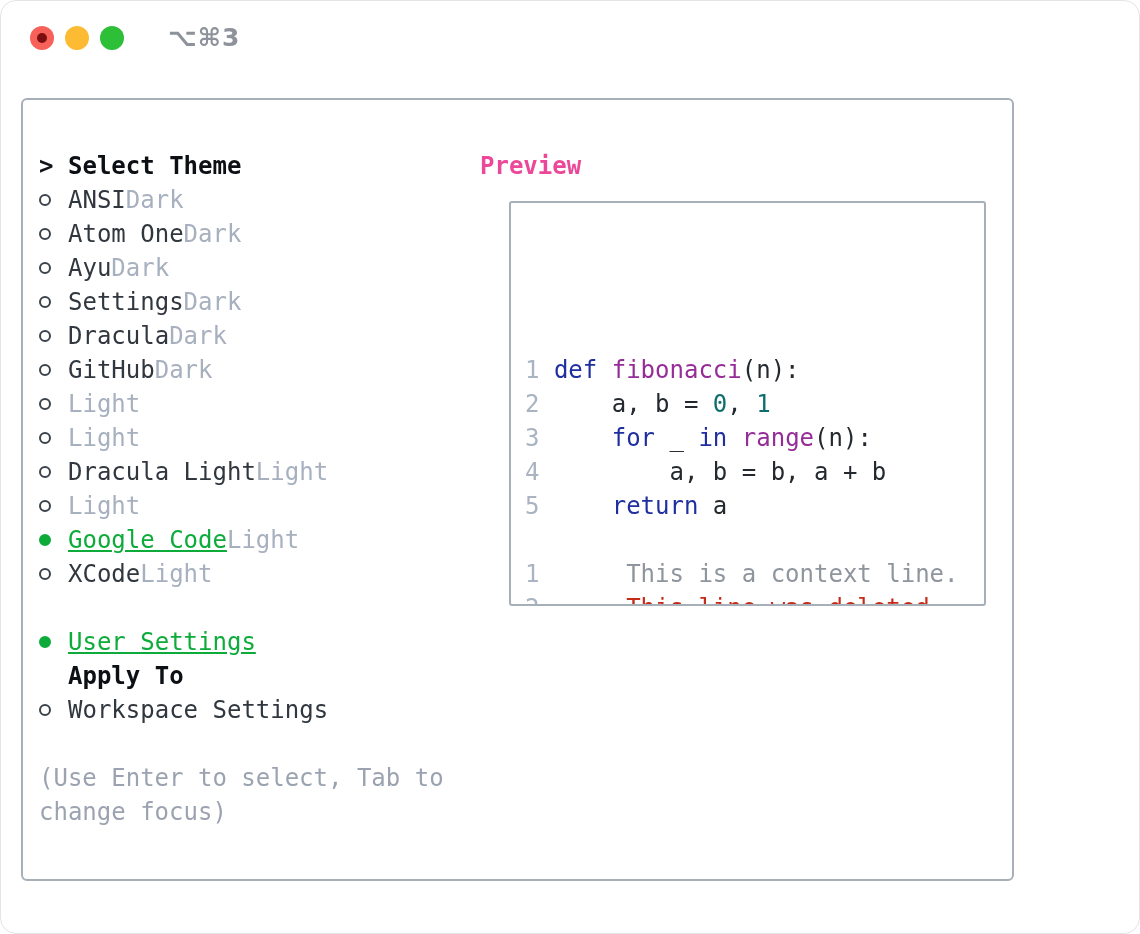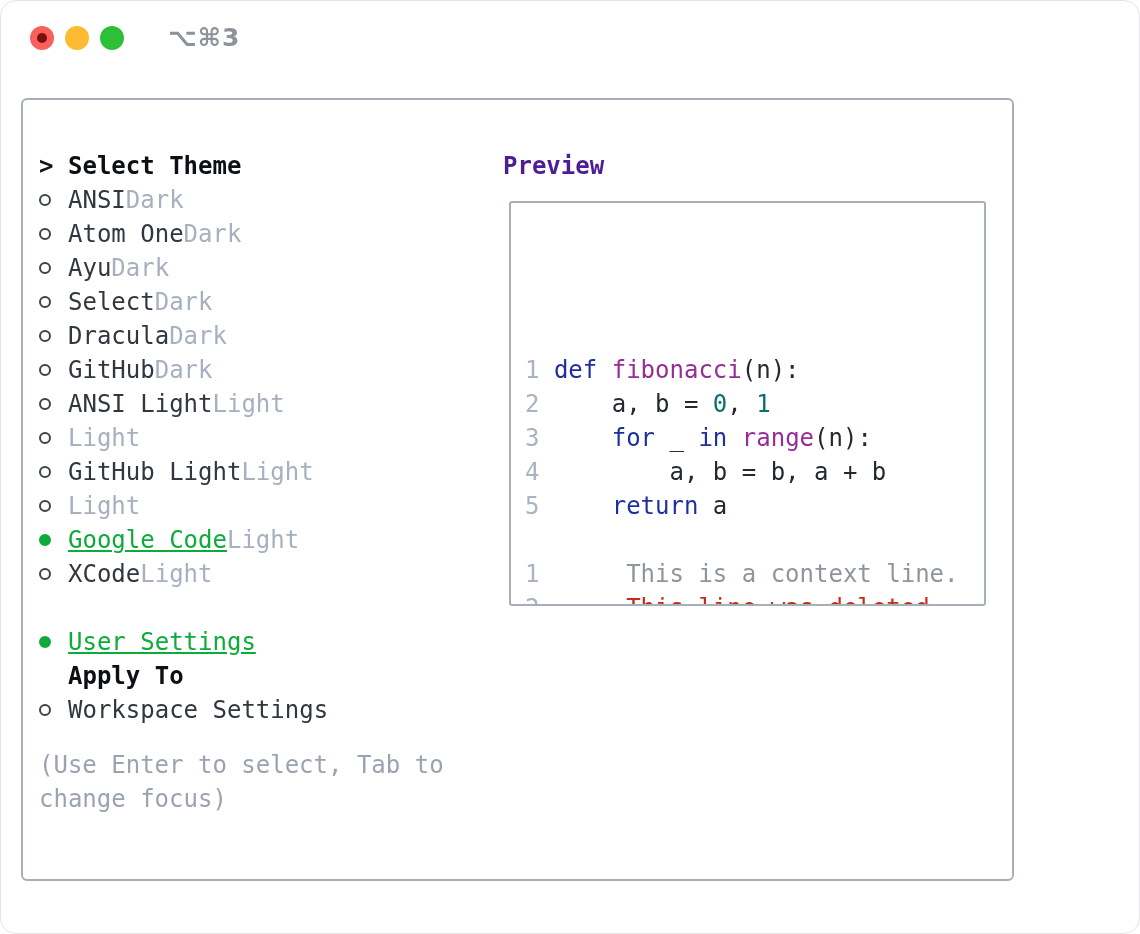--- a/index.html
+++ b/index.html
@@ -46,28 +46,28 @@
     display:inline-block; width:12px; height:12px;
     border:2px solid #3c434b; border-radius:50%;
   }
   .circle.sel { border-color:var(--green-sel); background:var(--green-sel); }
   .cursor-char { font-weight:bold; color:#111418; }
   .hdr { font-weight:bold; color:#0c0f13; }
   .name { color:#31373e; }
   .name.sel { color:var(--green-sel);text-decoration:underline; }
   .variant { color:#a7b0bf; }
   .help-block {
-    margin-top:21px;
+    margin-top:34px;
     white-space:pre-wrap; color:#9ba3b1; font-size:24px; line-height:34px;
   }
 
   
   .preview-title {
-    position:absolute; left:480px; top:49px; height:34px; line-height:34px;
-    font-size:24px; font-weight:bold; color:#4c1d95;
+    position:absolute; left:457px; top:49px; height:34px; line-height:34px;
+    font-size:24px; font-weight:bold; color:#ec4899;
   }
   .preview-box {
     position:absolute; left:486px; top:101px; width:477px; height:405px;
     border:2px solid #a7afb9; border-radius:3px; background:#ffffff;
     overflow:hidden;
   }
   .code-pre {
     position:absolute; left:14px; top:48px;
     font-size:24px; line-height:34px; white-space:pre;
   }
@@ -95,26 +95,26 @@
   </div>
 
   <div class="panel">
 
     <div class="left-col" id="left-col">
 
     <div class="row"><span class="markcell"><span class="cursor-char">&gt;</span></span><span class="hdr">Select Theme</span></div>
         <div class="row"><span class="markcell"><span class="circle"></span></span><span class="name">ANSI</span> <span class="variant">Dark</span></div>
         <div class="row"><span class="markcell"><span class="circle"></span></span><span class="name">Atom One</span> <span class="variant">Dark</span></div>
         <div class="row"><span class="markcell"><span class="circle"></span></span><span class="name">Ayu</span> <span class="variant">Dark</span></div>
-        <div class="row"><span class="markcell"><span class="circle"></span></span><span class="name">Select</span> <span class="variant">Dark</span></div>
+        <div class="row"><span class="markcell"><span class="circle"></span></span><span class="name">Settings</span> <span class="variant">Dark</span></div>
         <div class="row"><span class="markcell"><span class="circle"></span></span><span class="name">Dracula</span> <span class="variant">Dark</span></div>
         <div class="row"><span class="markcell"><span class="circle"></span></span><span class="name">GitHub</span> <span class="variant">Dark</span></div>
-        <div class="row"><span class="markcell"><span class="circle"></span></span><span class="name">ANSI Light</span> <span class="variant">Light</span></div>
         <div class="row"><span class="markcell"><span class="circle"></span></span> <span class="variant">Light</span></div>
-        <div class="row"><span class="markcell"><span class="circle"></span></span><span class="name">GitHub Light</span> <span class="variant">Light</span></div>
+        <div class="row"><span class="markcell"><span class="circle"></span></span> <span class="variant">Light</span></div>
+        <div class="row"><span class="markcell"><span class="circle"></span></span><span class="name">Dracula Light</span> <span class="variant">Light</span></div>
         <div class="row"><span class="markcell"><span class="circle"></span></span> <span class="variant">Light</span></div>
         <div class="row"><span class="markcell"><span class="circle sel"></span></span><span class="name sel">Google Code</span> <span class="variant">Light</span></div>
         <div class="row"><span class="markcell"><span class="circle"></span></span><span class="name">XCode</span> <span class="variant">Light</span></div>
         <div class="row"></div>
         <div class="row"><span class="markcell"><span class="circle sel"></span></span><span class="name sel">User Settings</span></div>
         <div class="row"><span class="markcell"></span><span class="hdr">Apply To</span></div>
         <div class="row"><span class="markcell"><span class="circle"></span></span><span class="name">Workspace Settings</span></div>
         <div class="help-block">(Use Enter to select, Tab to
 change focus)</div>
       </div>

